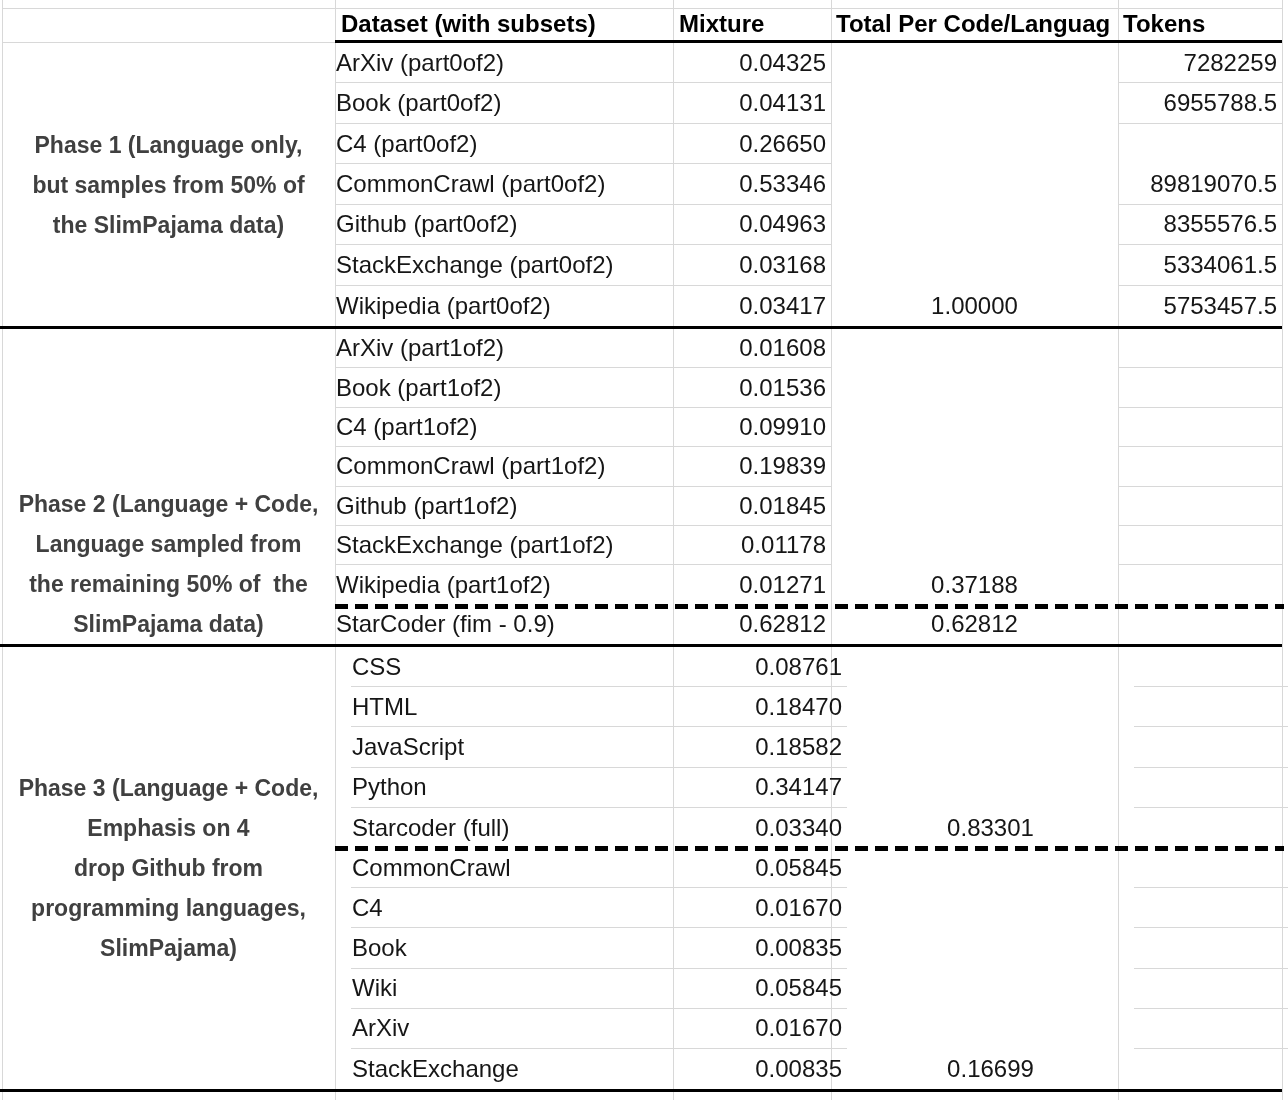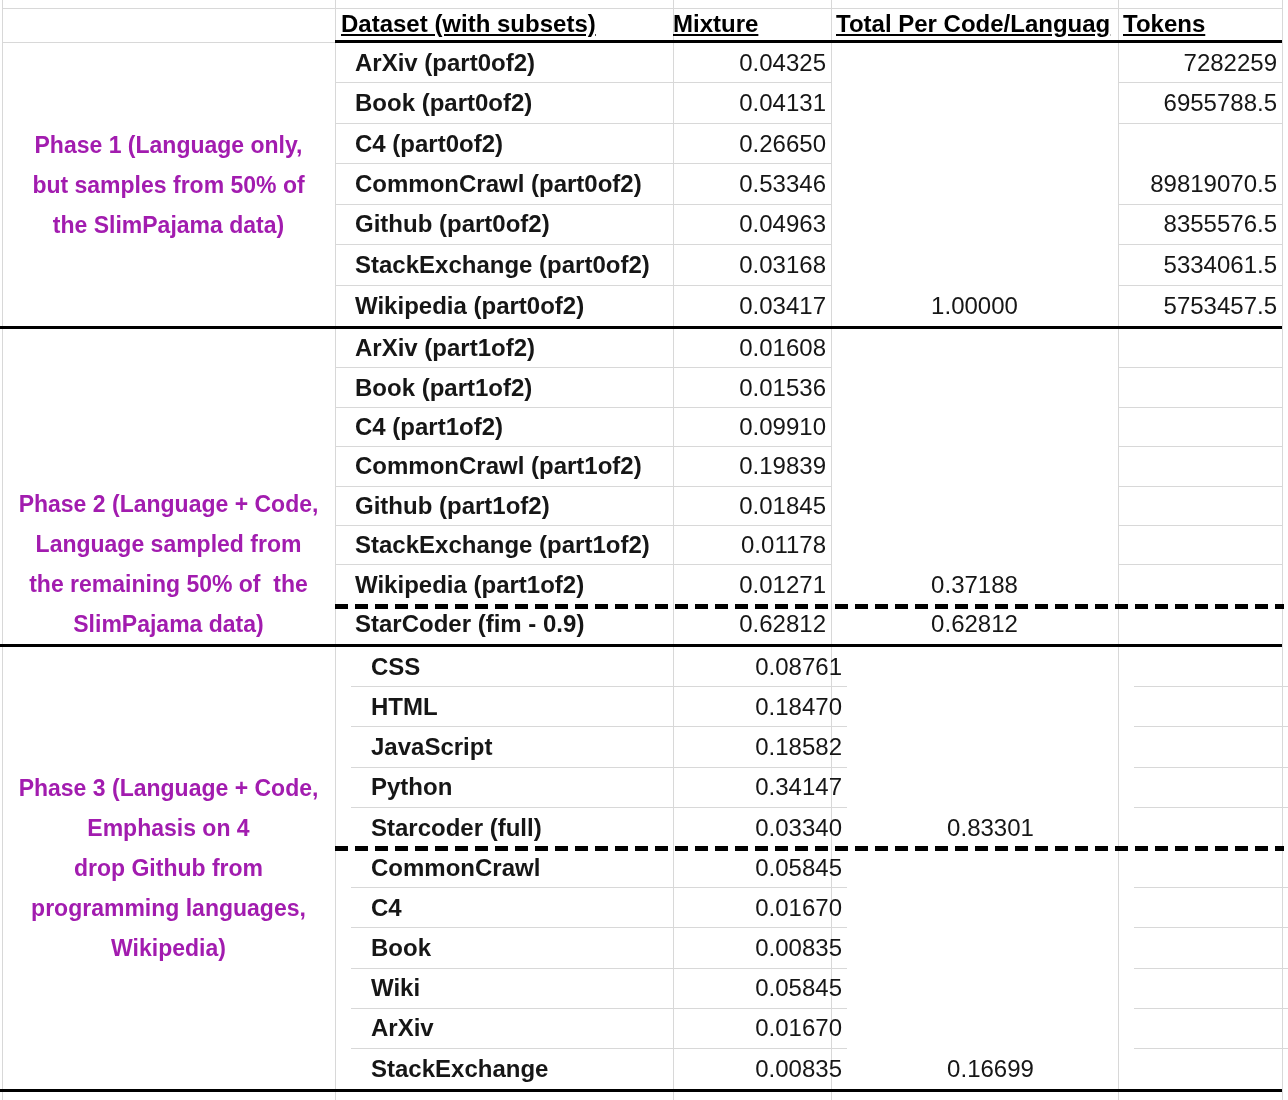--- a/index.html
+++ b/index.html
@@ -13,36 +13,36 @@
   
   .bline { position:absolute; height:3px; background:#000; }
   
   .dashline {
     position:absolute; left:335px; width:949px; height:5px;
     background:repeating-linear-gradient(90deg, #000 0 13px, transparent 13px 20px);
   }
   
   .hdr { position:absolute; top:8px; height:32px; display:flex; align-items:center;
          font-weight:bold; font-size:24px; color:#000; box-sizing:border-box;
-         white-space:nowrap; overflow:hidden;text-decoration:underline; }
+         white-space:nowrap; overflow:hidden; }
   .hdr-dataset { left:335px; width:338px; padding-left:6px; }
-  .hdr-mixture { left:673px; width:158px; padding-left:0; }
+  .hdr-mixture { left:673px; width:158px; padding-left:6px; }
   .hdr-total   { left:831px; width:287px; padding-left:5px; }
   .hdr-tokens  { left:1118px; width:164px; padding-left:5px; }
   
   .phase-label { position:absolute; left:2px; width:333px; display:flex; flex-direction:column;
-                 align-items:center; font-weight:bold; font-size:23px; color:#a21caf; }
+                 align-items:center; font-weight:bold; font-size:23px; color:#404040; }
   .phase-label.center { justify-content:center; }
   .phase-label.bottom { justify-content:flex-end; }
   .phase-label span { display:block; line-height:40px; white-space:pre; text-align:center; }
   
   .phase-rows { position:absolute; left:335px; width:947px; display:flex; flex-direction:column; }
   .r { flex:1; display:flex; min-height:0; }
   .c { display:flex; align-items:center; box-sizing:border-box; font-size:24px; white-space:nowrap; overflow:hidden; }
-  .c-d { width:338px; padding-left:20px;  border-bottom:1px solid #d8d8d8;font-weight:bold; }
+  .c-d { width:338px; padding-left:1px;  border-bottom:1px solid #d8d8d8; }
   .c-m { width:158px; padding-right:5px; border-bottom:1px solid #d8d8d8; justify-content:flex-end; }
   .c-t { width:287px; justify-content:center; }
   .c-k { width:164px; padding-right:5px; border-bottom:1px solid #d8d8d8; justify-content:flex-end; }
   .r.nogrid .c { border-bottom:none; }
 </style>
 </head>
 <body>
 
 <div id="stage">
 
@@ -173,21 +173,21 @@
 
   <div class="dashline" style="top:604px;"></div>
 
   <div class="bline" style="top:644px; left:0; width:1282px;"></div>
 
   <div class="phase-label center" style="top:647px; height:442px;">
     <span>Phase 3 (Language + Code,</span>
     <span>Emphasis on 4</span>
     <span>drop Github from</span>
     <span>programming languages,</span>
-    <span>Wikipedia)</span>
+    <span>SlimPajama)</span>
   </div>
 
   <div class="phase-rows" style="top:647px; height:442px;margin-left:16px;">
     <div class="r">
       <div class="c c-d">CSS</div>
       <div class="c c-m">0.08761</div>
       <div class="c c-t"></div>
       <div class="c c-k"></div>
     </div>
     <div class="r">

